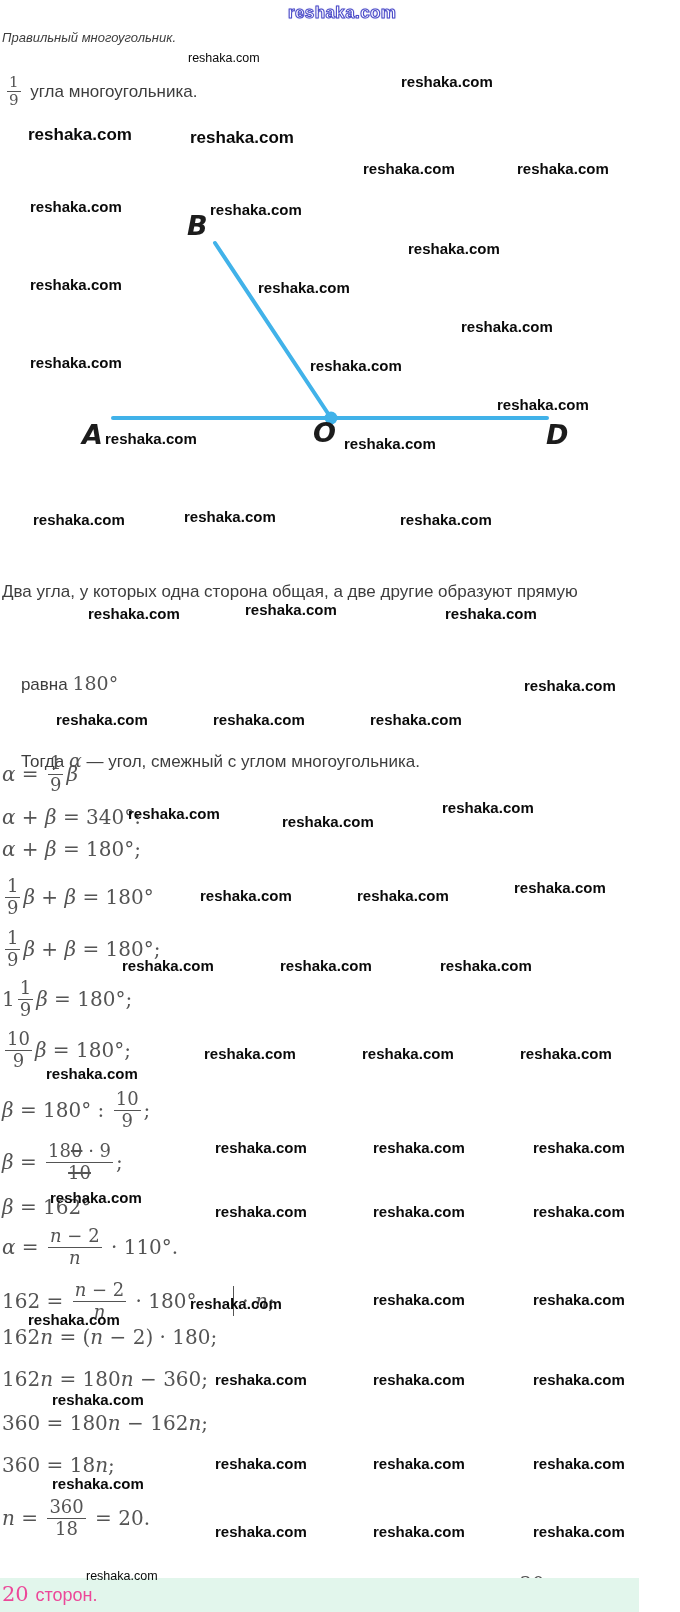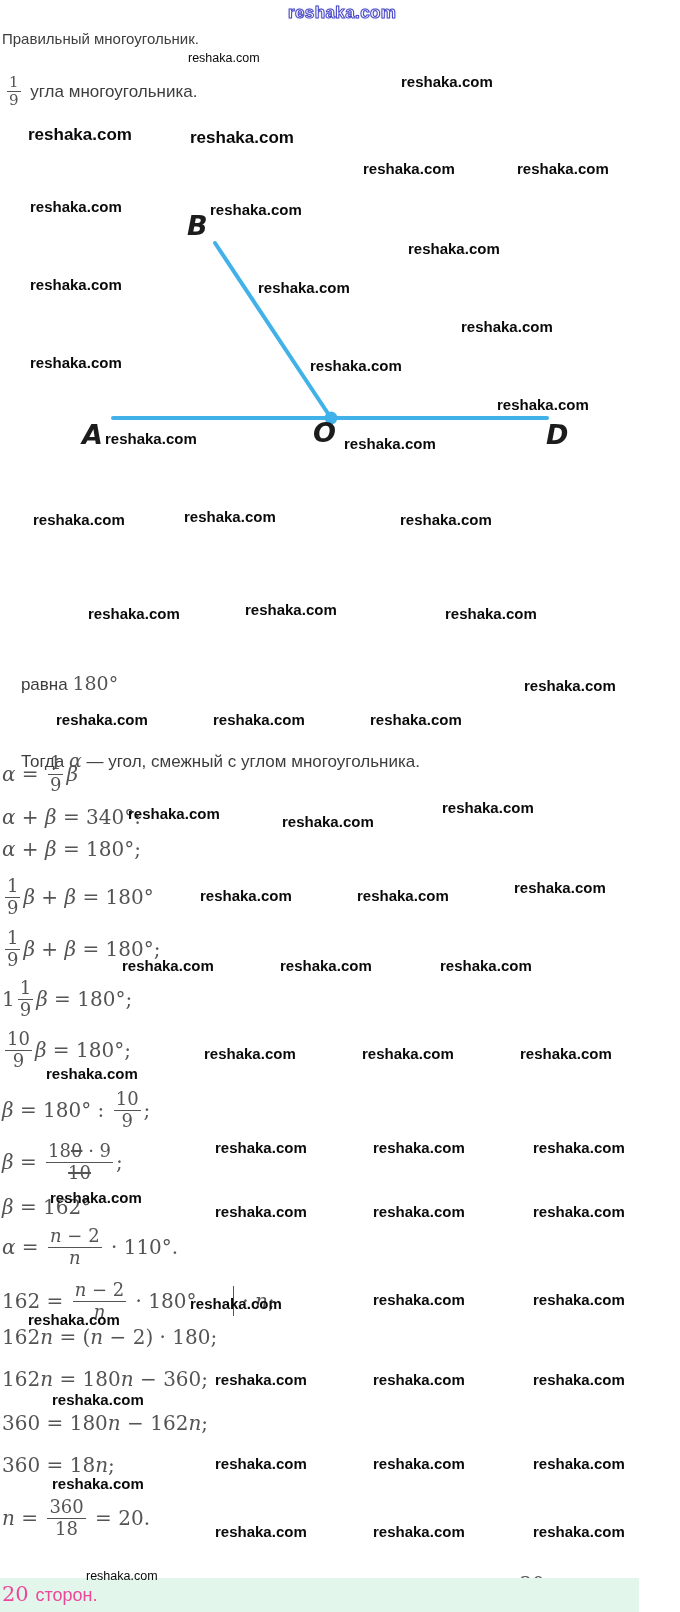--- a/index.html
+++ b/index.html
@@ -1,21 +1,21 @@
 <!DOCTYPE html>
 <html><head>
 <meta charset="utf-8">
 <style>
   html,body{margin:0;padding:0;background:#fff;}
   #page{position:relative;width:639px;height:1612px;background:#ffffff;overflow:hidden;
         font-family:"Liberation Sans",sans-serif;}
   .txt{position:absolute;font-size:17px;color:#3d3d3d;white-space:pre;line-height:1.18;}
   .ser{font-family:"DejaVu Serif",serif;font-size:19px;color:#545454;}
   .seri{font-family:"DejaVu Serif",serif;font-style:italic;font-size:19px;color:#545454;}
-  .title{position:absolute;left:2px;top:30px;font-size:15px;color:#3d3d3d;white-space:pre;}
+  .title{position:absolute;left:2px;top:30px;font-size:13px;color:#3d3d3d;white-space:pre;font-style:italic;}
   .qline{position:absolute;left:2px;top:74px;display:flex;align-items:center;font-size:17px;color:#3d3d3d;white-space:pre;}
   .qclip{position:absolute;left:2px;top:121px;height:17px;overflow:hidden;font-size:17.5px;color:#4a4a4a;white-space:pre;}
   .wm{position:absolute;color:#0a0a0a;white-space:nowrap;line-height:1;}
   .wm.b{font-size:15px;font-weight:700;}
   .wm.h{font-size:17px;font-weight:700;}
   .wm.s{font-size:12.5px;font-weight:500;}
   .wm-outline{position:absolute;left:288px;top:3px;font-size:17px;font-weight:800;letter-spacing:.4px;
       color:#ffffff;-webkit-text-stroke:1px #4a4ac8;text-shadow:0 0 1.5px #4a4ac8;}
   .diagram{position:absolute;left:0;top:150px;width:680px;height:330px;}
   .dline{stroke:var(--dline,#41b2e9);stroke-width:4;stroke-linecap:round;fill:none;}
@@ -62,20 +62,21 @@
       <line class="dline" x1="215" y1="93" x2="331" y2="268"></line>
       <line class="dline" x1="113" y1="268" x2="547" y2="268"></line>
       <circle class="ddot" cx="331" cy="268" r="6.5"></circle>
     </svg>
     <div class="dlabel" style="left:187px;top:62px;">B</div>
     <div class="dlabel" style="left:82px;top:271px;">A</div>
     <div class="dlabel" style="left:313px;top:269px;">O</div>
     <div class="dlabel" style="left:546px;top:271px;">D</div>
   </div>
 
+  <div class="txt" style="left:2px;top:582px;">Два угла, у которых одна сторона общая, а две другие образуют прямую</div>
 
 
   <div class="txt" style="left:2px;top:652px;">
     <span>равна </span><span class="ser">180°</span>
   </div>
 
 
   <div class="txt" style="left:2px;top:729px;">
     <span>Тогда </span><span class="seri">α</span><span> — угол, смежный с углом многоугольника.</span>
   </div>

